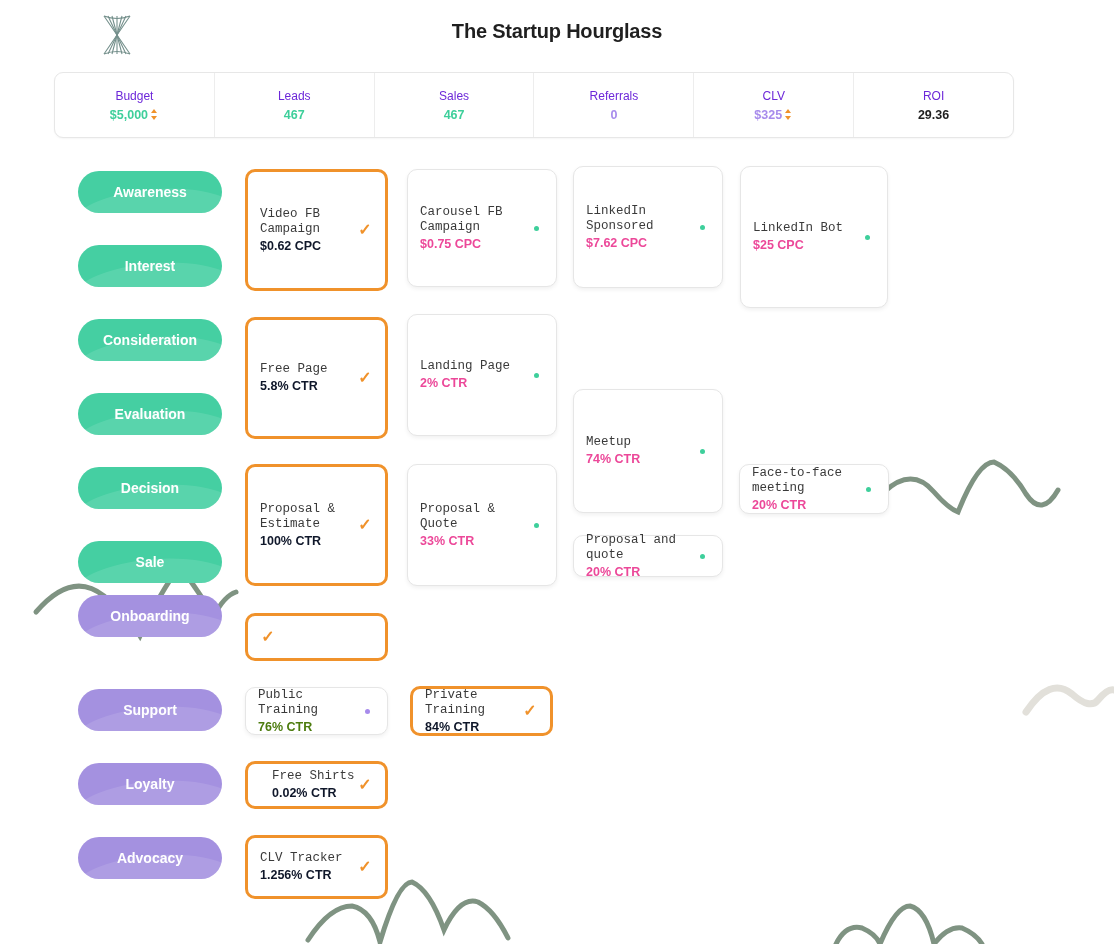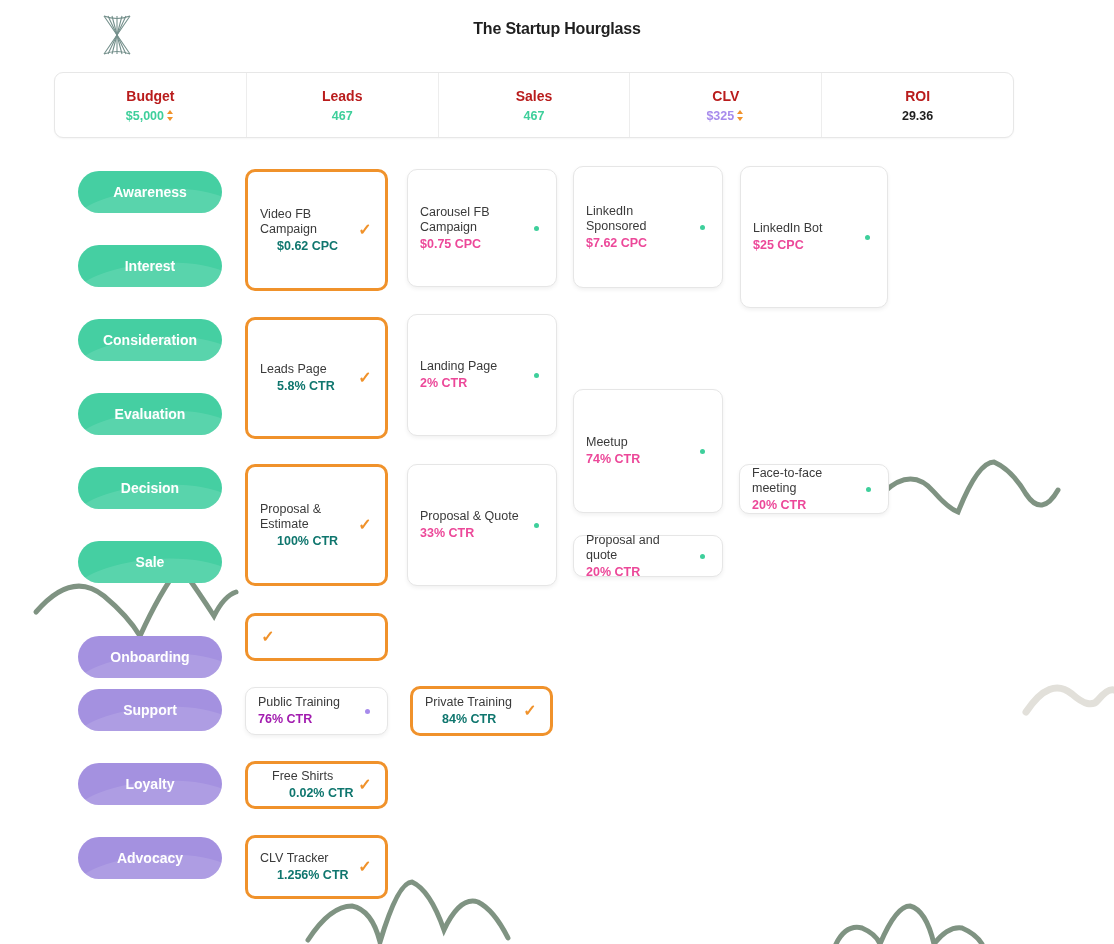--- a/index.html
+++ b/index.html
@@ -13,37 +13,37 @@
   }
   .stage{position:absolute;left:0;top:0;width:1114px;height:944px;}
 
   
   #waves{position:absolute;left:0;top:0;width:1114px;height:944px;z-index:0;pointer-events:none;}
 
   
   .logo{position:absolute;left:96px;top:12px;width:42px;height:46px;}
   .title{
     position:absolute;left:0;top:20px;width:1114px;
-    text-align:center;font-size:16px;font-weight:bold;color:#1f1f1f;
+    text-align:center;font-size:20px;font-weight:bold;color:#1f1f1f;
     letter-spacing:-.2px;
   }
 
   
   .metrics{
     position:absolute;left:54px;top:72px;width:958px;height:64px;
     border:1px solid #e7e7e7;border-radius:9px;background:#fff;
     display:flex;box-shadow:0 1px 2px rgba(0,0,0,.04);
     z-index:2;
   }
   .metric{
     flex:1;display:flex;flex-direction:column;align-items:center;justify-content:center;
     border-right:1px solid #ededed;gap:5px;
   }
   .metric:last-child{border-right:none;}
-  .metric-label{font-size:14px;font-weight:bold;color:#b91c1c;}
+  .metric-label{font-size:12px;font-weight:normal;color:#6d28d9;}
   .metric-value{font-size:12.5px;font-weight:bold;display:flex;align-items:center;gap:3px;}
   .metric-value.green{color:#3ecf9b;}
   .metric-value.purple{color:#a78bec;}
   .metric-value.dark{color:#1f1f1f;}
   .stepper{display:inline-block;width:8px;height:13px;position:relative;}
   .stepper:before,.stepper:after{
     content:"";position:absolute;left:0;width:0;height:0;
     border-left:3.5px solid transparent;border-right:3.5px solid transparent;
   }
   .stepper:before{top:1px;border-bottom:4px solid #f0922b;}
@@ -69,25 +69,25 @@
   
   .card{
     position:absolute;background:#ffffff;border-radius:10px;
     box-sizing:border-box;z-index:4;
     display:flex;align-items:center;
   }
   .card.plain{border:1px solid #e6e6e6;box-shadow:0 2px 4px rgba(0,0,0,.06);}
   .card.sel{border:3px solid #f0922b;box-shadow:none;}
   .card .body{padding:0 12px;width:100%;box-sizing:border-box;display:flex;align-items:center;}
   .card .texts{flex:1;min-width:0;}
-  .card .cname{font-size:12.5px;color:#3a3a3a;line-height:15px;}
+  .card .cname{font-size:12.5px;color:#3a3a3a;line-height:15px;font-family:Liberation Mono, monospace;}
   .card .cmetric{font-size:12.5px;font-weight:bold;line-height:16px;margin-top:1px;}
   .cmetric.green{color:#ec4899;}
-  .cmetric.purple{color:#a21caf;}
-  .cmetric.orange{color:#0f766e;margin-left:17px;}
+  .cmetric.purple{color:#4d7c0f;}
+  .cmetric.orange{color:#0f172a;}
   .marker{width:16px;display:flex;align-items:center;justify-content:center;flex:0 0 16px;}
   .dot{width:5px;height:5px;border-radius:50%;}
   .dot.green{background:#3ecf9b;}
   .dot.purple{background:#a78bec;}
   .check{color:#f0922b;font-size:16px;line-height:1;font-weight:bold;}
 </style>
 </head>
 <body>
 
 <div class="stage">
@@ -130,20 +130,26 @@
           <span>467</span>
         </div>
       </div>
       <div class="metric">
         <div class="metric-label">Sales</div>
         <div class="metric-value green">
           <span>467</span>
         </div>
       </div>
       <div class="metric">
+        <div class="metric-label">Referrals</div>
+        <div class="metric-value purple">
+          <span>0</span>
+        </div>
+      </div>
+      <div class="metric">
         <div class="metric-label">CLV</div>
         <div class="metric-value purple">
           <span>$325</span>
           <span class="stepper"></span>
         </div>
       </div>
       <div class="metric">
         <div class="metric-label">ROI</div>
         <div class="metric-value dark">
           <span>29.36</span>
@@ -169,21 +175,21 @@
         <span class="txt">Evaluation</span>
       </div>
       <div class="pill green" style="top: 467px;">
         <span class="sheen"></span>
         <span class="txt">Decision</span>
       </div>
       <div class="pill green" style="top: 541px;">
         <span class="sheen"></span>
         <span class="txt">Sale</span>
       </div>
-      <div class="pill purple" style="top: 636px;">
+      <div class="pill purple" style="top: 595px;">
         <span class="sheen"></span>
         <span class="txt">Onboarding</span>
       </div>
       <div class="pill purple" style="top: 689px;">
         <span class="sheen"></span>
         <span class="txt">Support</span>
       </div>
       <div class="pill purple" style="top: 763px;">
         <span class="sheen"></span>
         <span class="txt">Loyalty</span>
@@ -235,21 +241,21 @@
             <div class="cmetric green">$25 CPC</div>
           </div>
           <div class="marker">
             <span class="dot green"></span>
           </div>
         </div>
       </div>
       <div class="card sel" style="left: 245px; top: 317px; width: 143px; height: 122px;">
         <div class="body">
           <div class="texts">
-            <div class="cname">Leads Page</div>
+            <div class="cname">Free Page</div>
             <div class="cmetric orange">5.8% CTR</div>
           </div>
           <div class="marker">
             <span class="check">✓</span>
           </div>
         </div>
       </div>
       <div class="card plain" style="left: 407px; top: 314px; width: 150px; height: 122px;">
         <div class="body">
           <div class="texts">

